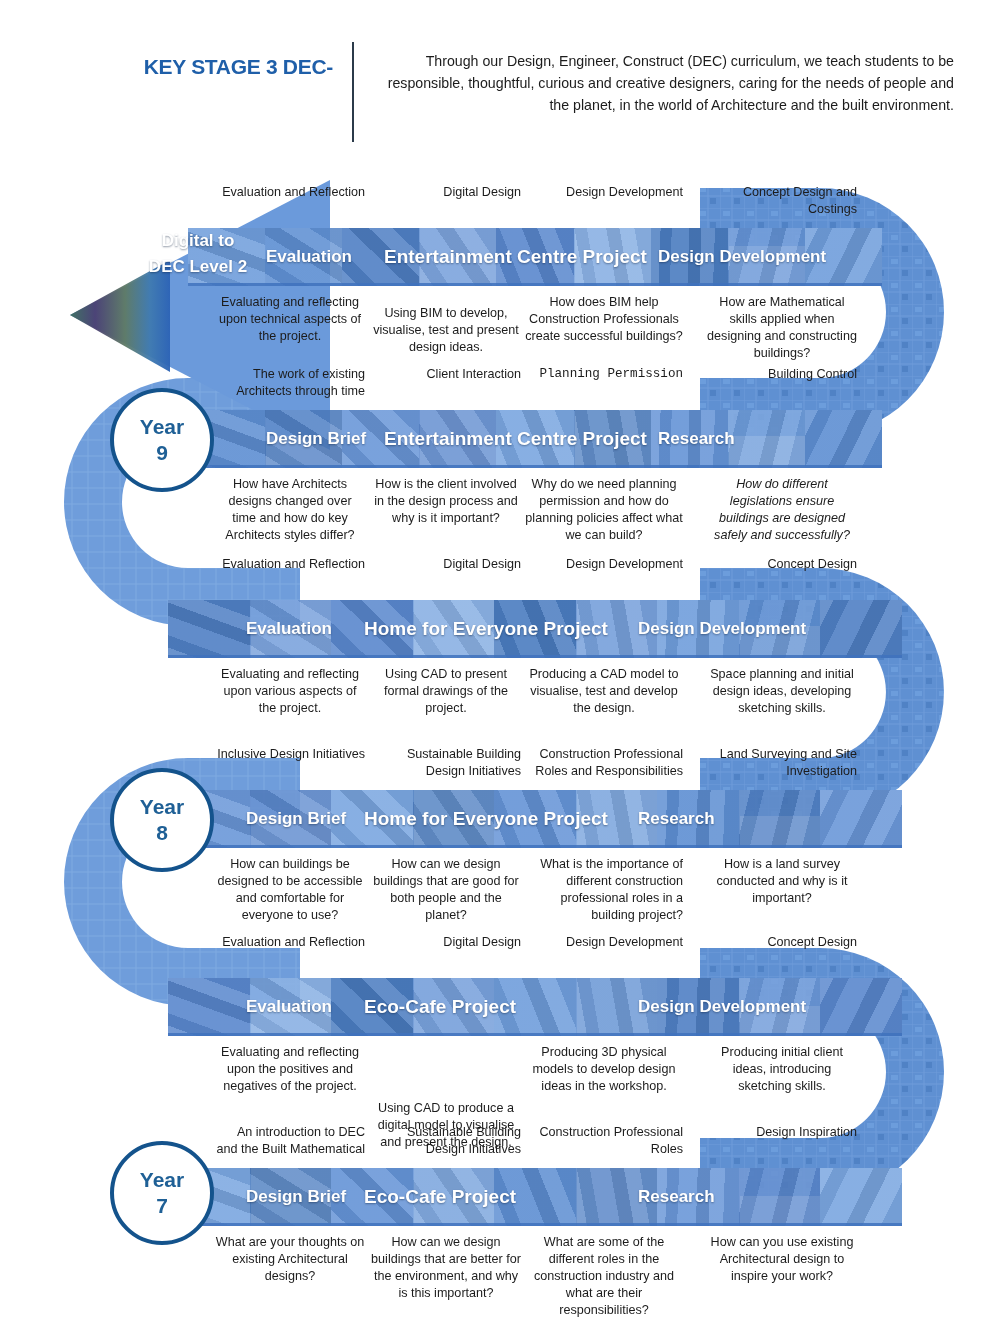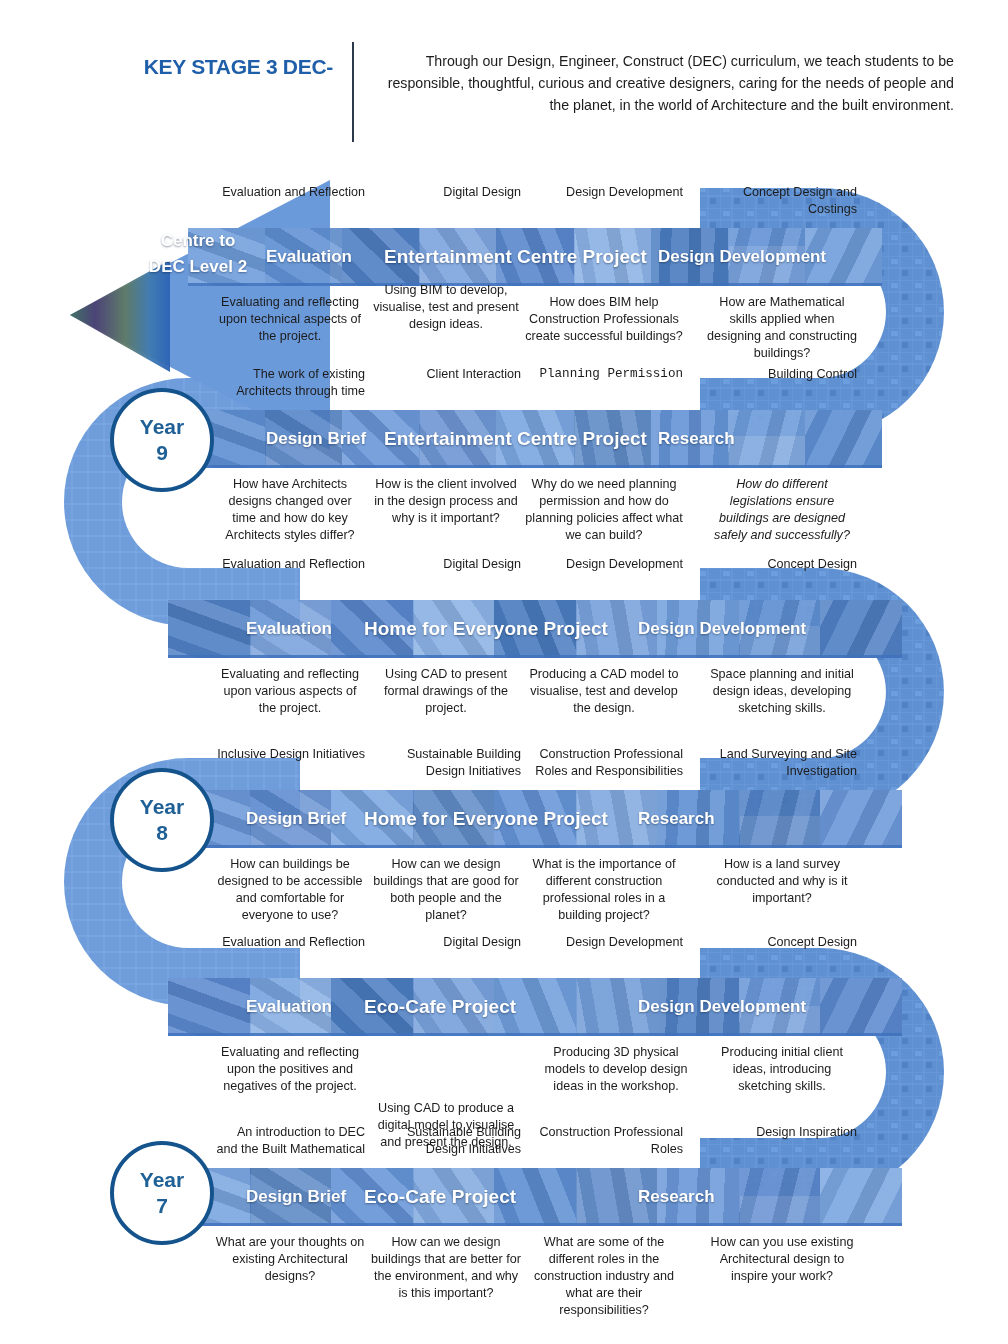--- a/index.html
+++ b/index.html
@@ -143,21 +143,21 @@
           <div style="position: absolute; left: 0px; bottom: 0px; width: 100%; height: 3px; background: rgb(63, 114, 189); opacity: 0.85;"></div>
         </div>
         <div class="bandlabel" style="left: 266px; top: 228px;">Evaluation</div>
         <div class="bandlabel big" style="left: 384px; top: 228px;">Entertainment Centre Project</div>
         <div class="bandlabel" style="left: 658px; top: 228px;">Design Development</div>
         <div class="toplabel" style="left: 215px; width: 150px; top: 184px;">Evaluation and Reflection</div>
         <div class="toplabel" style="left: 371px; width: 150px; top: 184px;">Digital Design</div>
         <div class="toplabel" style="left: 525px; width: 158px; top: 184px;">Design Development</div>
         <div class="toplabel" style="left: 707px; width: 150px; top: 184px;">Concept Design and Costings</div>
         <div class="botlabel" style="left: 215px; width: 150px; top: 294px;">Evaluating and reflecting upon technical aspects of the project.</div>
-        <div class="botlabel" style="left: 371px; width: 150px; top: 282px;">Using BIM to develop, visualise, test and present design ideas.</div>
+        <div class="botlabel" style="left: 371px; width: 150px; top: 305px;">Using BIM to develop, visualise, test and present design ideas.</div>
         <div class="botlabel" style="left: 525px; width: 158px; top: 294px;">How does BIM help Construction Professionals create successful buildings?</div>
         <div class="botlabel" style="left: 707px; width: 150px; top: 294px;">How are Mathematical skills applied when designing and constructing buildings?</div>
       </div>
       <div class="row" style="top: 0px;">
         <div class="band" style="left: 188px; top: 410px; width: 694px;">
           <div class="cellimg" style="left: 0px; width: 78.1111px; background: linear-gradient(20deg, rgba(255, 255, 255, 0.16) 0px, rgba(255, 255, 255, 0.16) 12%, rgba(0, 0, 0, 0.06) 12%, rgba(0, 0, 0, 0.06) 26%, rgba(255, 255, 255, 0.1) 26%, rgba(255, 255, 255, 0.1) 48%, rgba(0, 0, 0, 0.09) 48%, rgba(0, 0, 0, 0.09) 63%, rgba(255, 255, 255, 0.14) 63%, rgba(255, 255, 255, 0.14) 80%, rgba(0, 0, 0, 0.05) 80%, rgba(0, 0, 0, 0.05) 100%) rgb(93, 142, 210); opacity: 1;"></div>
           <div class="cellimg" style="left: 77.1111px; width: 78.1111px; background: linear-gradient(32deg, rgba(255, 255, 255, 0.16) 0px, rgba(255, 255, 255, 0.16) 12%, rgba(0, 0, 0, 0.06) 12%, rgba(0, 0, 0, 0.06) 26%, rgba(255, 255, 255, 0.1) 26%, rgba(255, 255, 255, 0.1) 48%, rgba(0, 0, 0, 0.09) 48%, rgba(0, 0, 0, 0.09) 63%, rgba(255, 255, 255, 0.14) 63%, rgba(255, 255, 255, 0.14) 80%, rgba(0, 0, 0, 0.05) 80%, rgba(0, 0, 0, 0.05) 100%) rgb(79, 127, 196); opacity: 0.88;"></div>
           <div class="cellimg" style="left: 154.222px; width: 78.1111px; background: linear-gradient(44deg, rgba(255, 255, 255, 0.16) 0px, rgba(255, 255, 255, 0.16) 12%, rgba(0, 0, 0, 0.06) 12%, rgba(0, 0, 0, 0.06) 26%, rgba(255, 255, 255, 0.1) 26%, rgba(255, 255, 255, 0.1) 48%, rgba(0, 0, 0, 0.09) 48%, rgba(0, 0, 0, 0.09) 63%, rgba(255, 255, 255, 0.14) 63%, rgba(255, 255, 255, 0.14) 80%, rgba(0, 0, 0, 0.05) 80%, rgba(0, 0, 0, 0.05) 100%) rgb(106, 151, 216); opacity: 1;"></div>
           <div class="cellimg" style="left: 231.333px; width: 78.1111px; background: linear-gradient(56deg, rgba(255, 255, 255, 0.16) 0px, rgba(255, 255, 255, 0.16) 12%, rgba(0, 0, 0, 0.06) 12%, rgba(0, 0, 0, 0.06) 26%, rgba(255, 255, 255, 0.1) 26%, rgba(255, 255, 255, 0.1) 48%, rgba(0, 0, 0, 0.09) 48%, rgba(0, 0, 0, 0.09) 63%, rgba(255, 255, 255, 0.14) 63%, rgba(255, 255, 255, 0.14) 80%, rgba(0, 0, 0, 0.05) 80%, rgba(0, 0, 0, 0.05) 100%) rgb(89, 135, 205); opacity: 0.88;"></div>
           <div class="cellimg" style="left: 308.444px; width: 78.1111px; background: linear-gradient(68deg, rgba(255, 255, 255, 0.16) 0px, rgba(255, 255, 255, 0.16) 12%, rgba(0, 0, 0, 0.06) 12%, rgba(0, 0, 0, 0.06) 26%, rgba(255, 255, 255, 0.1) 26%, rgba(255, 255, 255, 0.1) 48%, rgba(0, 0, 0, 0.09) 48%, rgba(0, 0, 0, 0.09) 63%, rgba(255, 255, 255, 0.14) 63%, rgba(255, 255, 255, 0.14) 80%, rgba(0, 0, 0, 0.05) 80%, rgba(0, 0, 0, 0.05) 100%) rgb(122, 166, 224); opacity: 1;"></div>
@@ -219,21 +219,21 @@
         </div>
         <div class="bandlabel" style="left: 246px; top: 790px;">Design Brief</div>
         <div class="bandlabel big" style="left: 364px; top: 790px;">Home for Everyone Project</div>
         <div class="bandlabel" style="left: 638px; top: 790px;">Research</div>
         <div class="toplabel" style="left: 215px; width: 150px; top: 746px;">Inclusive Design Initiatives</div>
         <div class="toplabel" style="left: 371px; width: 150px; top: 746px;">Sustainable Building Design Initiatives</div>
         <div class="toplabel" style="left: 525px; width: 158px; top: 746px;">Construction Professional Roles and Responsibilities</div>
         <div class="toplabel" style="left: 707px; width: 150px; top: 746px;">Land Surveying and Site Investigation</div>
         <div class="botlabel" style="left: 215px; width: 150px; top: 856px;">How can buildings be designed to be accessible and comfortable for everyone to use?</div>
         <div class="botlabel" style="left: 371px; width: 150px; top: 856px;">How can we design buildings that are good for both people and the planet?</div>
-        <div class="botlabel" style="left: 525px; width: 158px; top: 856px;">What is the importance of different construction professional roles in a building project?</div>
+        <div class="botlabel" style="left: 525px; width: 158px; top: 856px; text-align: right;">What is the importance of different construction professional roles in a building project?</div>
         <div class="botlabel" style="left: 707px; width: 150px; top: 856px;">How is a land survey conducted and why is it important?</div>
       </div>
       <div class="row" style="top: 0px;">
         <div class="band" style="left: 168px; top: 978px; width: 734px;">
           <div class="cellimg" style="left: 0px; width: 82.5556px; background: linear-gradient(20deg, rgba(255, 255, 255, 0.16) 0px, rgba(255, 255, 255, 0.16) 12%, rgba(0, 0, 0, 0.06) 12%, rgba(0, 0, 0, 0.06) 26%, rgba(255, 255, 255, 0.1) 26%, rgba(255, 255, 255, 0.1) 48%, rgba(0, 0, 0, 0.09) 48%, rgba(0, 0, 0, 0.09) 63%, rgba(255, 255, 255, 0.14) 63%, rgba(255, 255, 255, 0.14) 80%, rgba(0, 0, 0, 0.05) 80%, rgba(0, 0, 0, 0.05) 100%) rgb(89, 135, 205); opacity: 1;"></div>
           <div class="cellimg" style="left: 81.5556px; width: 82.5556px; background: linear-gradient(32deg, rgba(255, 255, 255, 0.16) 0px, rgba(255, 255, 255, 0.16) 12%, rgba(0, 0, 0, 0.06) 12%, rgba(0, 0, 0, 0.06) 26%, rgba(255, 255, 255, 0.1) 26%, rgba(255, 255, 255, 0.1) 48%, rgba(0, 0, 0, 0.09) 48%, rgba(0, 0, 0, 0.09) 63%, rgba(255, 255, 255, 0.14) 63%, rgba(255, 255, 255, 0.14) 80%, rgba(0, 0, 0, 0.05) 80%, rgba(0, 0, 0, 0.05) 100%) rgb(122, 166, 224); opacity: 0.88;"></div>
           <div class="cellimg" style="left: 163.111px; width: 82.5556px; background: linear-gradient(44deg, rgba(255, 255, 255, 0.16) 0px, rgba(255, 255, 255, 0.16) 12%, rgba(0, 0, 0, 0.06) 12%, rgba(0, 0, 0, 0.06) 26%, rgba(255, 255, 255, 0.1) 26%, rgba(255, 255, 255, 0.1) 48%, rgba(0, 0, 0, 0.09) 48%, rgba(0, 0, 0, 0.09) 63%, rgba(255, 255, 255, 0.14) 63%, rgba(255, 255, 255, 0.14) 80%, rgba(0, 0, 0, 0.05) 80%, rgba(0, 0, 0, 0.05) 100%) rgb(74, 124, 192); opacity: 1;"></div>
           <div class="cellimg" style="left: 244.667px; width: 82.5556px; background: linear-gradient(56deg, rgba(255, 255, 255, 0.16) 0px, rgba(255, 255, 255, 0.16) 12%, rgba(0, 0, 0, 0.06) 12%, rgba(0, 0, 0, 0.06) 26%, rgba(255, 255, 255, 0.1) 26%, rgba(255, 255, 255, 0.1) 48%, rgba(0, 0, 0, 0.09) 48%, rgba(0, 0, 0, 0.09) 63%, rgba(255, 255, 255, 0.14) 63%, rgba(255, 255, 255, 0.14) 80%, rgba(0, 0, 0, 0.05) 80%, rgba(0, 0, 0, 0.05) 100%) rgb(100, 147, 214); opacity: 0.88;"></div>
           <div class="cellimg" style="left: 326.222px; width: 82.5556px; background: linear-gradient(68deg, rgba(255, 255, 255, 0.16) 0px, rgba(255, 255, 255, 0.16) 12%, rgba(0, 0, 0, 0.06) 12%, rgba(0, 0, 0, 0.06) 26%, rgba(255, 255, 255, 0.1) 26%, rgba(255, 255, 255, 0.1) 48%, rgba(0, 0, 0, 0.09) 48%, rgba(0, 0, 0, 0.09) 63%, rgba(255, 255, 255, 0.14) 63%, rgba(255, 255, 255, 0.14) 80%, rgba(0, 0, 0, 0.05) 80%, rgba(0, 0, 0, 0.05) 100%) rgb(111, 157, 219); opacity: 1;"></div>
           <div class="cellimg" style="left: 407.778px; width: 82.5556px; background: linear-gradient(80deg, rgba(255, 255, 255, 0.16) 0px, rgba(255, 255, 255, 0.16) 12%, rgba(0, 0, 0, 0.06) 12%, rgba(0, 0, 0, 0.06) 26%, rgba(255, 255, 255, 0.1) 26%, rgba(255, 255, 255, 0.1) 48%, rgba(0, 0, 0, 0.09) 48%, rgba(0, 0, 0, 0.09) 63%, rgba(255, 255, 255, 0.14) 63%, rgba(255, 255, 255, 0.14) 80%, rgba(0, 0, 0, 0.05) 80%, rgba(0, 0, 0, 0.05) 100%) rgb(93, 142, 210); opacity: 0.88;"></div>
@@ -244,21 +244,21 @@
         </div>
         <div class="bandlabel" style="left: 246px; top: 978px;">Evaluation</div>
         <div class="bandlabel big" style="left: 364px; top: 978px;">Eco-Cafe Project</div>
         <div class="bandlabel" style="left: 638px; top: 978px;">Design Development</div>
         <div class="toplabel" style="left: 215px; width: 150px; top: 934px;">Evaluation and Reflection</div>
         <div class="toplabel" style="left: 371px; width: 150px; top: 934px;">Digital Design</div>
         <div class="toplabel" style="left: 525px; width: 158px; top: 934px;">Design Development</div>
         <div class="toplabel" style="left: 707px; width: 150px; top: 934px;">Concept Design</div>
         <div class="botlabel" style="left: 215px; width: 150px; top: 1044px;">Evaluating and reflecting upon the positives and negatives of the project.</div>
         <div class="botlabel" style="left: 371px; width: 150px; top: 1100px;">Using CAD to produce a digital model to visualise and present the design.</div>
-        <div class="botlabel" style="left: 525px; width: 158px; top: 1044px; margin-left: 12px;">Producing 3D physical models to develop design ideas in the workshop.</div>
+        <div class="botlabel" style="left: 525px; width: 158px; top: 1044px;">Producing 3D physical models to develop design ideas in the workshop.</div>
         <div class="botlabel" style="left: 707px; width: 150px; top: 1044px;">Producing initial client ideas, introducing sketching skills.</div>
       </div>
       <div class="row" style="top: 0px;">
         <div class="band" style="left: 168px; top: 1168px; width: 734px;">
           <div class="cellimg" style="left: 0px; width: 82.5556px; background: linear-gradient(20deg, rgba(255, 255, 255, 0.16) 0px, rgba(255, 255, 255, 0.16) 12%, rgba(0, 0, 0, 0.06) 12%, rgba(0, 0, 0, 0.06) 26%, rgba(255, 255, 255, 0.1) 26%, rgba(255, 255, 255, 0.1) 48%, rgba(0, 0, 0, 0.09) 48%, rgba(0, 0, 0, 0.09) 63%, rgba(255, 255, 255, 0.14) 63%, rgba(255, 255, 255, 0.14) 80%, rgba(0, 0, 0, 0.05) 80%, rgba(0, 0, 0, 0.05) 100%) rgb(122, 166, 224); opacity: 1;"></div>
           <div class="cellimg" style="left: 81.5556px; width: 82.5556px; background: linear-gradient(32deg, rgba(255, 255, 255, 0.16) 0px, rgba(255, 255, 255, 0.16) 12%, rgba(0, 0, 0, 0.06) 12%, rgba(0, 0, 0, 0.06) 26%, rgba(255, 255, 255, 0.1) 26%, rgba(255, 255, 255, 0.1) 48%, rgba(0, 0, 0, 0.09) 48%, rgba(0, 0, 0, 0.09) 63%, rgba(255, 255, 255, 0.14) 63%, rgba(255, 255, 255, 0.14) 80%, rgba(0, 0, 0, 0.05) 80%, rgba(0, 0, 0, 0.05) 100%) rgb(74, 124, 192); opacity: 0.88;"></div>
           <div class="cellimg" style="left: 163.111px; width: 82.5556px; background: linear-gradient(44deg, rgba(255, 255, 255, 0.16) 0px, rgba(255, 255, 255, 0.16) 12%, rgba(0, 0, 0, 0.06) 12%, rgba(0, 0, 0, 0.06) 26%, rgba(255, 255, 255, 0.1) 26%, rgba(255, 255, 255, 0.1) 48%, rgba(0, 0, 0, 0.09) 48%, rgba(0, 0, 0, 0.09) 63%, rgba(255, 255, 255, 0.14) 63%, rgba(255, 255, 255, 0.14) 80%, rgba(0, 0, 0, 0.05) 80%, rgba(0, 0, 0, 0.05) 100%) rgb(100, 147, 214); opacity: 1;"></div>
           <div class="cellimg" style="left: 244.667px; width: 82.5556px; background: linear-gradient(56deg, rgba(255, 255, 255, 0.16) 0px, rgba(255, 255, 255, 0.16) 12%, rgba(0, 0, 0, 0.06) 12%, rgba(0, 0, 0, 0.06) 26%, rgba(255, 255, 255, 0.1) 26%, rgba(255, 255, 255, 0.1) 48%, rgba(0, 0, 0, 0.09) 48%, rgba(0, 0, 0, 0.09) 63%, rgba(255, 255, 255, 0.14) 63%, rgba(255, 255, 255, 0.14) 80%, rgba(0, 0, 0, 0.05) 80%, rgba(0, 0, 0, 0.05) 100%) rgb(111, 157, 219); opacity: 0.88;"></div>
           <div class="cellimg" style="left: 326.222px; width: 82.5556px; background: linear-gradient(68deg, rgba(255, 255, 255, 0.16) 0px, rgba(255, 255, 255, 0.16) 12%, rgba(0, 0, 0, 0.06) 12%, rgba(0, 0, 0, 0.06) 26%, rgba(255, 255, 255, 0.1) 26%, rgba(255, 255, 255, 0.1) 48%, rgba(0, 0, 0, 0.09) 48%, rgba(0, 0, 0, 0.09) 63%, rgba(255, 255, 255, 0.14) 63%, rgba(255, 255, 255, 0.14) 80%, rgba(0, 0, 0, 0.05) 80%, rgba(0, 0, 0, 0.05) 100%) rgb(93, 142, 210); opacity: 1;"></div>
           <div class="cellimg" style="left: 407.778px; width: 82.5556px; background: linear-gradient(80deg, rgba(255, 255, 255, 0.16) 0px, rgba(255, 255, 255, 0.16) 12%, rgba(0, 0, 0, 0.06) 12%, rgba(0, 0, 0, 0.06) 26%, rgba(255, 255, 255, 0.1) 26%, rgba(255, 255, 255, 0.1) 48%, rgba(0, 0, 0, 0.09) 48%, rgba(0, 0, 0, 0.09) 63%, rgba(255, 255, 255, 0.14) 63%, rgba(255, 255, 255, 0.14) 80%, rgba(0, 0, 0, 0.05) 80%, rgba(0, 0, 0, 0.05) 100%) rgb(79, 127, 196); opacity: 0.88;"></div>
@@ -275,21 +275,21 @@
         <div class="toplabel" style="left: 525px; width: 158px; top: 1124px;">Construction Professional Roles</div>
         <div class="toplabel" style="left: 707px; width: 150px; top: 1124px;">Design Inspiration</div>
         <div class="botlabel" style="left: 215px; width: 150px; top: 1234px;">What are your thoughts on existing Architectural designs?</div>
         <div class="botlabel" style="left: 371px; width: 150px; top: 1234px;">How can we design buildings that are better for the environment, and why is this important?</div>
         <div class="botlabel" style="left: 525px; width: 158px; top: 1234px;">What are some of the different roles in the construction industry and what are their responsibilities?</div>
         <div class="botlabel" style="left: 707px; width: 150px; top: 1234px;">How can you use existing Architectural design to inspire your work?</div>
       </div>
     </div>
 
   <div class="onward" style="left:118px;top:228px;width:160px;">
-    <div>Centre to</div>
+    <div>Digital to</div>
     <div>DEC Level 2</div>
   </div>
 
   <div class="yearcircle" style="left:110px;top:388px;">
     <span class="yl">Year</span>
     <span class="yl">9</span>
   </div>
   <div class="yearcircle" style="left:110px;top:768px;">
     <span class="yl">Year</span>
     <span class="yl">8</span>

